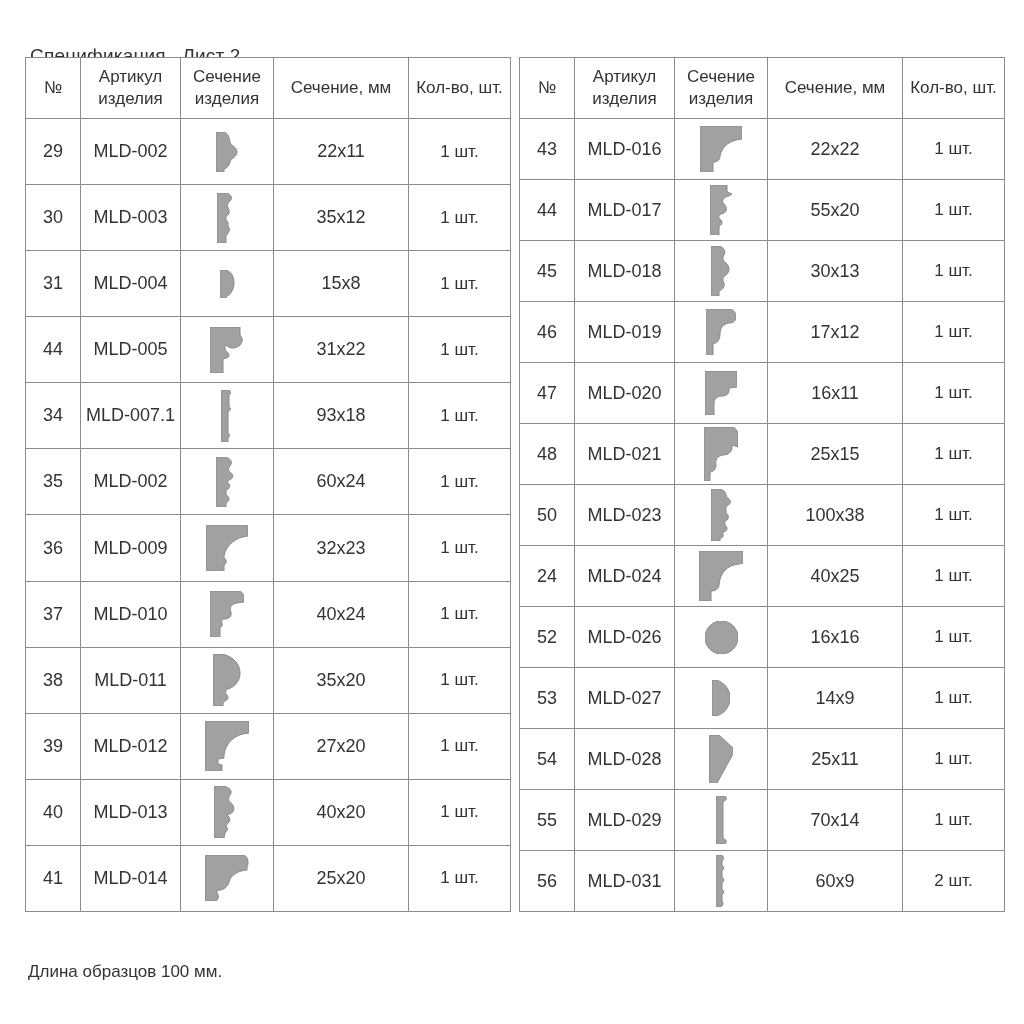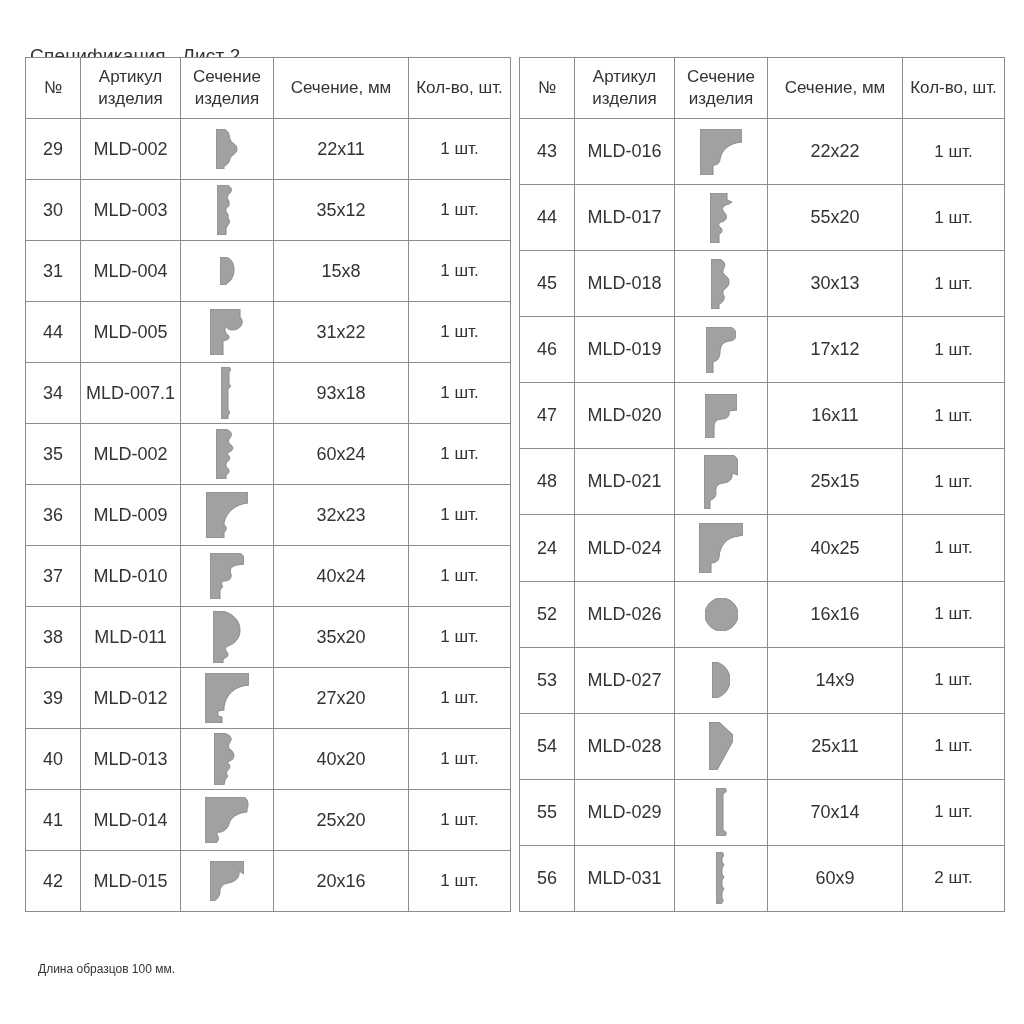--- a/index.html
+++ b/index.html
@@ -31,21 +31,21 @@
     text-align:center; vertical-align:middle;
     padding:0; overflow:hidden;
   }
   thead th {
     height:60px; font-weight:400; font-size:17px; line-height:1.3;
   }
   tbody td { height:60px; font-size:18px; }
   td.qty { font-size:17px; }
   td.prof svg { display:block; margin:0 auto; }
   .footer {
-    position:absolute; left:38px; top:962px; font-size:12px;
+    position:absolute; left:28px; top:962px; font-size:17px;
   }
 </style>
 </head>
 <body>
 
 <div class="title">Спецификация.&nbsp; Лист 2.</div>
 
 <div class="tables">
   <table>
     <colgroup>
@@ -190,31 +190,20 @@
           <td class="num">41</td>
           <td class="art">MLD-014</td>
           <td class="prof">
             <svg width="44" height="46" viewBox="0 0 44 46">
               <path d="M0 0 L39 0 C43 2 44 8 42 12 L42 15 C32 16 26 20 24 27 C22 33 17 36 12 35 L12 38 C14 40 14 44 11 46 L0 46 Z" fill="#a1a1a1" stroke="#8a8a8a" stroke-width="1"></path>
             </svg>
           </td>
           <td class="sec">25x20</td>
           <td class="qty">1 шт.</td>
         </tr>
-        <tr>
-          <td class="num">42</td>
-          <td class="art">MLD-015</td>
-          <td class="prof">
-            <svg width="34" height="40" viewBox="0 0 34 40">
-              <path d="M0 0 L34 0 L34 13 L29 10 C30 17 25 21 18 22 C13 23 10 26 10 30 C10 34 8 38 4 40 L0 40 Z" fill="#a1a1a1" stroke="#8a8a8a" stroke-width="1"></path>
-            </svg>
-          </td>
-          <td class="sec">20x16</td>
-          <td class="qty">1 шт.</td>
-        </tr>
       </tbody>
   </table>
 
   <table>
     <colgroup>
         <col class="c-num">
         <col class="c-art">
         <col class="c-prof">
         <col class="c-sec">
         <col class="c-qty">
@@ -289,20 +278,31 @@
           <td class="art">MLD-021</td>
           <td class="prof">
             <svg width="34" height="54" viewBox="0 0 34 54">
               <path d="M0 0 L29 0 C33 2 34 5 34 9 L34 20 L28 18 C29 24 25 28 19 28 C13 29 11 33 12 38 C12 42 9 45 6 45 L6 54 L0 54 Z" fill="#a1a1a1" stroke="#8a8a8a" stroke-width="1"></path>
             </svg>
           </td>
           <td class="sec">25x15</td>
           <td class="qty">1 шт.</td>
         </tr>
         <tr>
+          <td class="num">50</td>
+          <td class="art">MLD-023</td>
+          <td class="prof">
+            <svg width="20" height="52" viewBox="0 0 20 52">
+              <path d="M0 0 L7 0 C12 0 15 3 15 6 C15 8 17 9 18 10 C20 12 20 15 17 16 L15 18 L15 24 C18 26 18 29 16 31 C13 33 13 35 15 37 C17 39 16 42 13 43 L11 44 C13 46 13 48 10 49 L9 50 L9 52 L0 52 Z" fill="#a1a1a1" stroke="#8a8a8a" stroke-width="1"></path>
+            </svg>
+          </td>
+          <td class="sec">100x38</td>
+          <td class="qty">1 шт.</td>
+        </tr>
+        <tr>
           <td class="num">24</td>
           <td class="art">MLD-024</td>
           <td class="prof">
             <svg width="44" height="50" viewBox="0 0 44 50">
               <path d="M0 0 L44 0 L44 12 L40 13 C28 14 21 22 20 34 C20 38 16 40 12 40 L12 50 L0 50 Z" fill="#a1a1a1" stroke="#8a8a8a" stroke-width="1"></path>
             </svg>
           </td>
           <td class="sec">40x25</td>
           <td class="qty">1 шт.</td>
         </tr>

